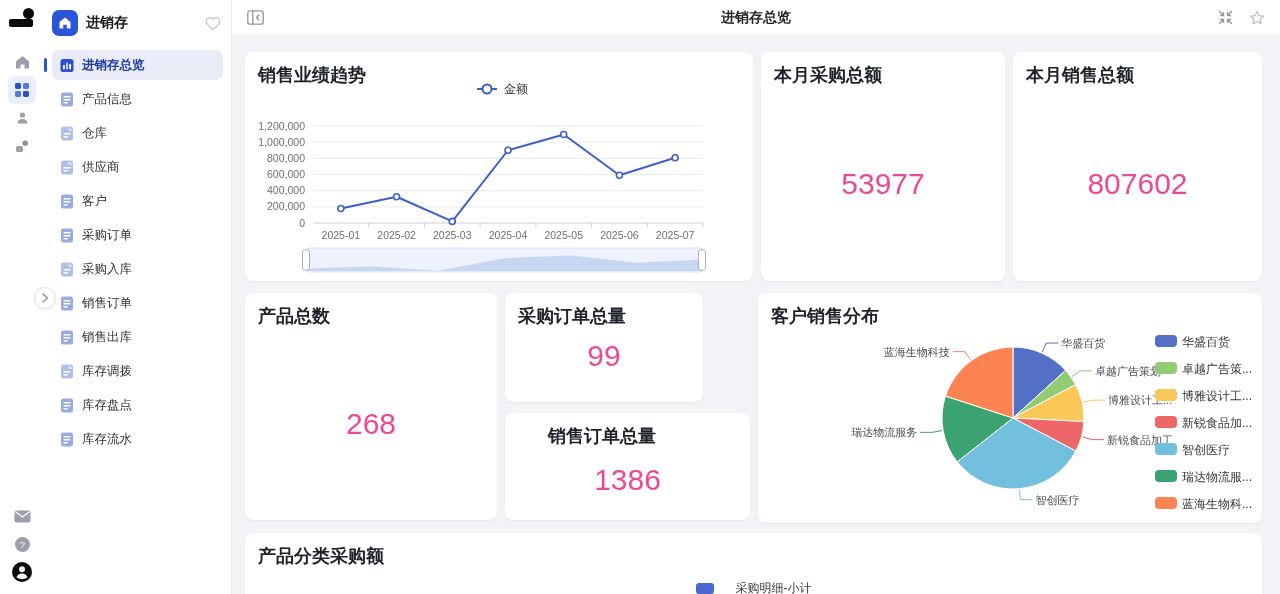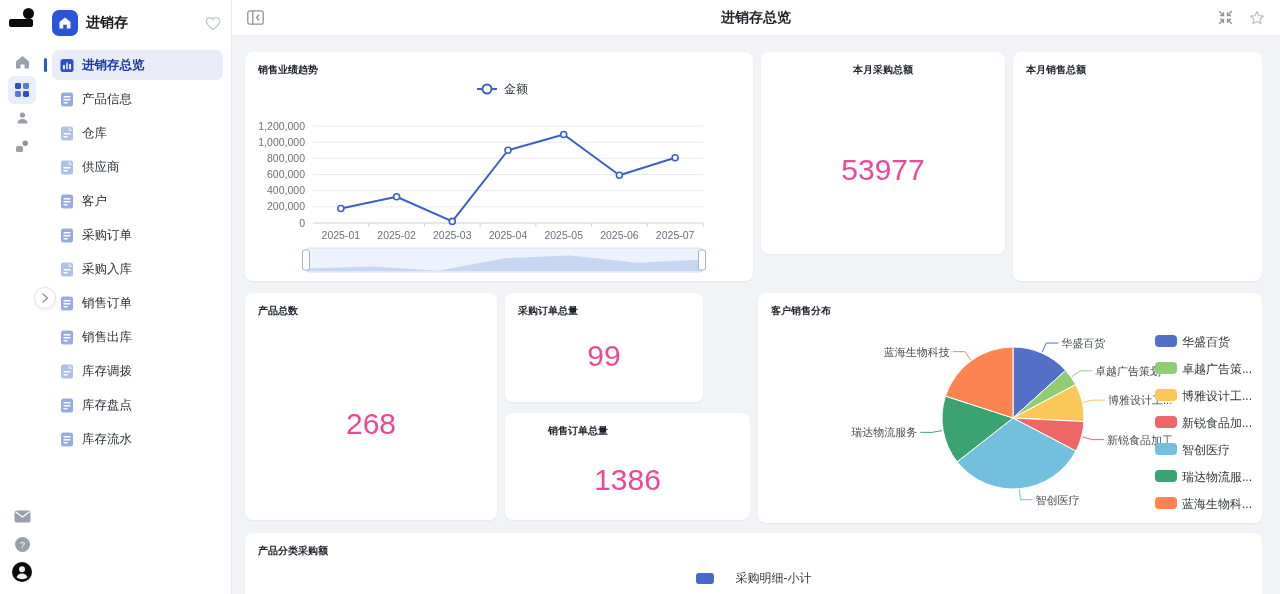--- a/index.html
+++ b/index.html
@@ -34,21 +34,21 @@
 
   
   .main { flex:1; display:flex; flex-direction:column; min-width:0; }
   .topbar { height:36px; background:#fff; border-bottom:1px solid #eef0f3; display:flex; align-items:center; padding:0 12px; position:relative; flex-shrink:0; }
   .topbar .title { position:absolute; left:0; right:0; text-align:center; font-size:14px; font-weight:bold; color:#1f2329; pointer-events:none; }
   .tb-ico { width:22px; height:22px; display:flex; align-items:center; justify-content:center; cursor:pointer; z-index:2; }
   .tb-right { margin-left:auto; display:flex; gap:10px; z-index:2; }
 
   .content { position:relative; flex:1; background:#f1f3f6; overflow:hidden; }
   .card { position:absolute; background:#fff; border-radius:8px; box-shadow:0 1px 2px rgba(31,35,41,.06); padding:11px 13px; }
-  .card h3 { font-size:10px; font-weight:bold; color:#1d2129; }
+  .card h3 { font-size:18px; font-weight:bold; color:#1d2129; }
   .card .center-wrap { position:absolute; top:34px; left:0; right:0; bottom:0; display:flex; align-items:center; justify-content:center; }
   .center-wrap .num { font-size:30px; color:#ec4899; }
   .chart-abs { position:absolute; left:0; top:0; }
   .legend-row { display:flex; align-items:center; justify-content:center; margin-top:12px; gap:22px; }
   .legend-sq { width:18px; height:11px; border-radius:3px; }
   .legend-txt { font-size:12px; color:#333639; }
 </style>
 </head>
 <body>
 
@@ -311,29 +311,32 @@
             <circle cx="318.7142857142857" cy="82.4875" r="3" fill="#fff" stroke="#3d5ecb" stroke-width="1.6"></circle>
             <circle cx="374.42857142857144" cy="123.30833333333334" r="3" fill="#fff" stroke="#3d5ecb" stroke-width="1.6"></circle>
             <circle cx="430.14285714285717" cy="105.71883833333332" r="3" fill="#fff" stroke="#3d5ecb" stroke-width="1.6"></circle>
             <rect x="61" y="196" width="397" height="24" rx="3" fill="#edf2fc" stroke="#d6e0f5"></rect>
             <path d="M 61 219 L 61 216.45 L 127.16666666666667 214.39583333333334 L 193.33333333333334 218.71666666666667 L 259.5 206.25 L 325.6666666666667 203.4875 L 391.8333333333333 210.64166666666668 L 458 207.55897166666668 L 458 219 Z" fill="#c7d6f1"></path>
             <rect x="57.5" y="198" width="7" height="20" rx="2" fill="#fff" stroke="#aab3c0"></rect>
             <rect x="453.5" y="198" width="7" height="20" rx="2" fill="#fff" stroke="#aab3c0"></rect>
           </svg>
       </div>
 
-      <div class="card" style="left:529px; top:16px; width:244px; height:202px;text-align:center;">
+      <div class="card" style="left:529px; top:16px; width:244px; height:229px;">
         <h3>本月采购总额</h3>
         <div class="center-wrap">
           <span class="num">53977</span>
         </div>
       </div>
 
       <div class="card" style="left:781px; top:16px; width:249px; height:229px;">
         <h3>本月销售总额</h3>
+        <div class="center-wrap">
+          <span class="num">807602</span>
+        </div>
       </div>
 
       <div class="card" style="left:13px; top:257px; width:252px; height:227px;">
         <h3>产品总数</h3>
         <div class="center-wrap">
           <span class="num">268</span>
         </div>
       </div>
 
       <div class="card" style="left:273px; top:257px; width:198px; height:109px;">

